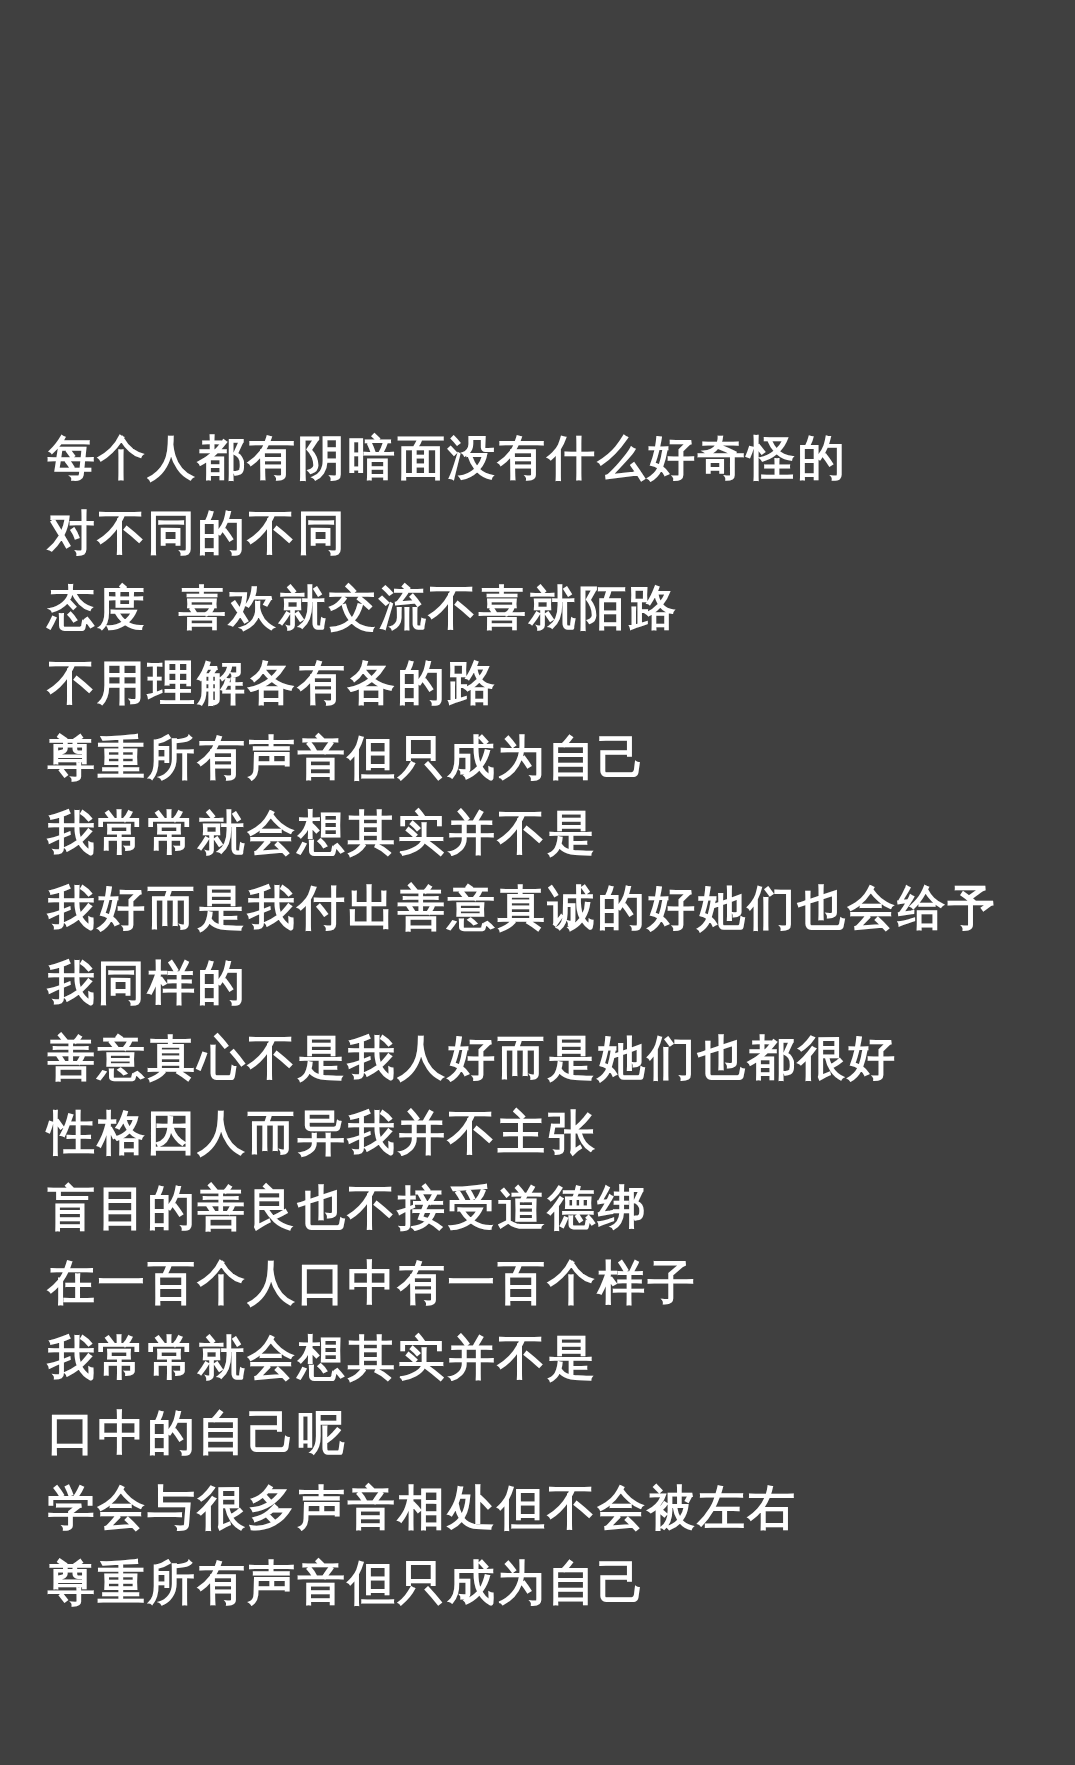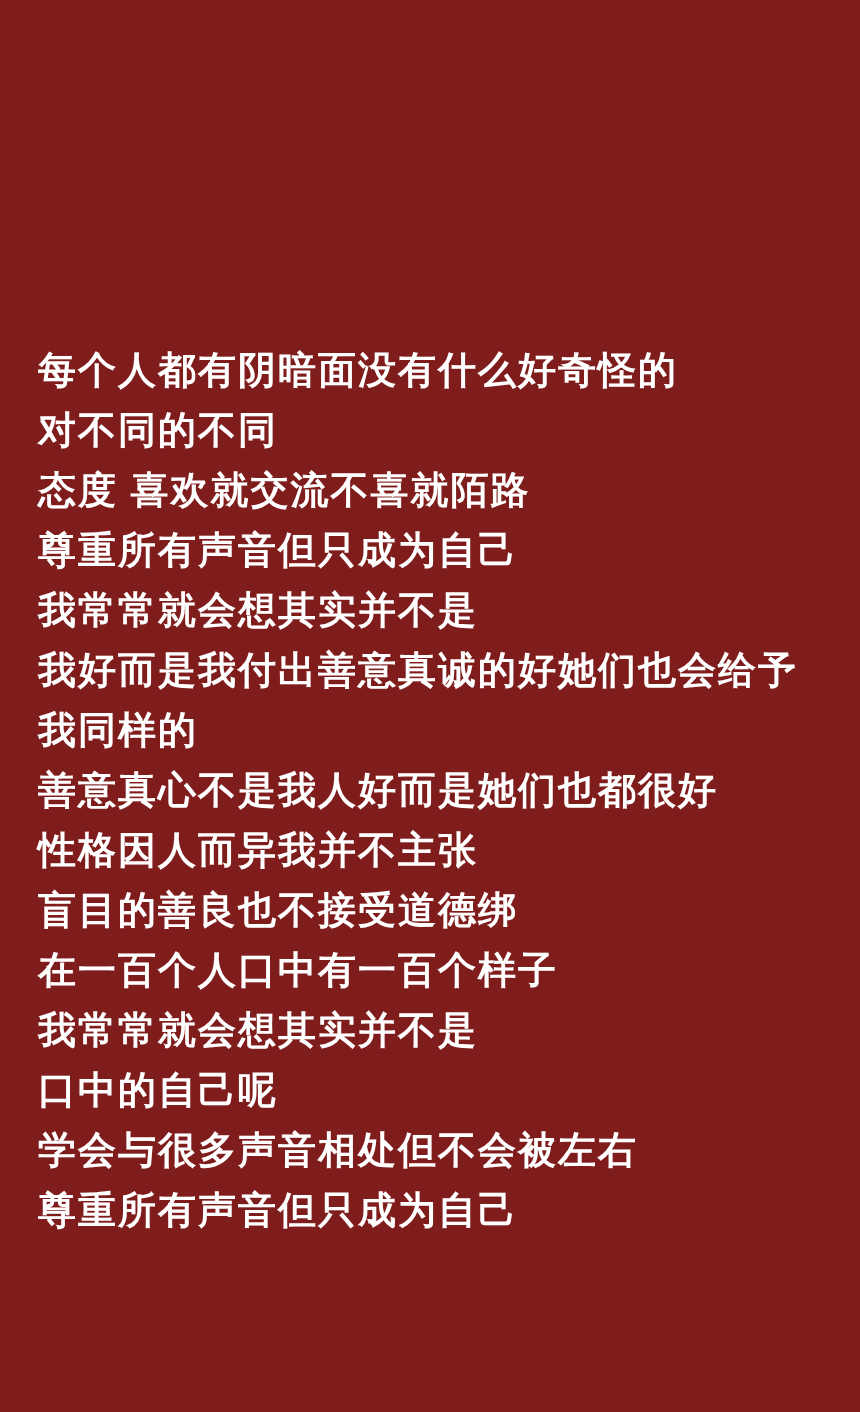--- a/index.html
+++ b/index.html
@@ -3,23 +3,23 @@
 <meta charset="utf-8">
 <style>
   html, body {
     margin: 0;
     padding: 0;
   }
   .canvas {
     position: relative;
     width: 860px;
     height: 1412px;
-    background: #7f1d1d;
+    background: #404040;
     overflow: hidden;
-    font-family: Liberation Sans, sans-serif;
+    font-family: Liberation Mono, monospace;
   }
   .text-block {
     position: absolute;
     top: 340px;
     left: 38px;
     right: 20px;
   }
   .line {
     margin: 0;
     padding: 0;
@@ -32,20 +32,21 @@
   }
 </style>
 </head>
 <body>
 
 <div class="canvas">
   <div class="text-block">
     <p class="line">每个人都有阴暗面没有什么好奇怪的</p>
     <p class="line">对不同的不同</p>
     <p class="line">态度 喜欢就交流不喜就陌路</p>
+    <p class="line">不用理解各有各的路</p>
     <p class="line">尊重所有声音但只成为自己</p>
     <p class="line">我常常就会想其实并不是</p>
     <p class="line">我好而是我付出善意真诚的好她们也会给予</p>
     <p class="line">我同样的</p>
     <p class="line">善意真心不是我人好而是她们也都很好</p>
     <p class="line">性格因人而异我并不主张</p>
     <p class="line">盲目的善良也不接受道德绑</p>
     <p class="line">在一百个人口中有一百个样子</p>
     <p class="line">我常常就会想其实并不是</p>
     <p class="line">口中的自己呢</p>

